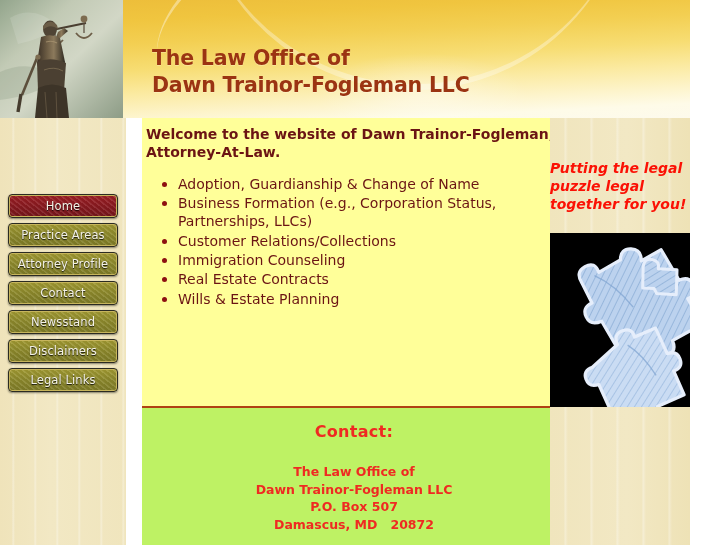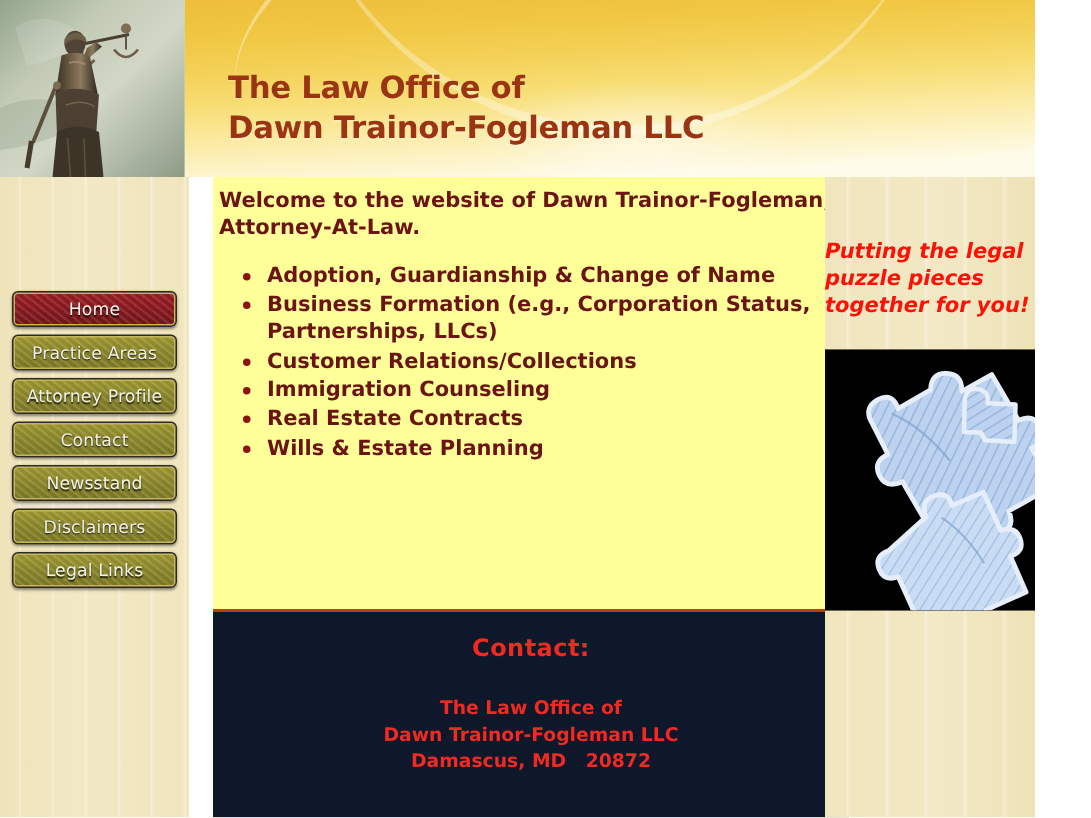--- a/index.html
+++ b/index.html
@@ -201,38 +201,38 @@
     list-style: none;
     margin: 0 0 0 18px;
     padding: 0;
   }
   #services-list li {
     position: relative;
     padding-left: 18px;
     margin-bottom: 1px;
     color: #6b1414;
     font-size: 14px;
-    font-weight: bold;
+    font-weight: normal;
     line-height: 1.31;
   }
   #services-list li::before {
     content: "";
     position: absolute;
     left: 2px; top: 7px;
     width: 5px; height: 5px;
     border-radius: 50%;
     background: #8d1111;
   }
 
   
   #contact-block {
     position: absolute;
     left: 0; bottom: 0;
     width: 424px; height: 139px;
-    background: #0f172a;
+    background: #bef264;
     border-top: 2px solid #b04213;
     text-align: center;
     overflow: hidden;
   }
   #contact-heading {
     margin-top: 14px;
     color: #ef2a22;
     font-size: 16px;
     font-weight: bold;
     letter-spacing: 0.3px;
@@ -389,30 +389,31 @@
         <li>Immigration Counseling</li>
         <li>Real Estate Contracts</li>
         <li>Wills &amp; Estate Planning</li>
       </ul>
 
       <div id="contact-block">
         <div id="contact-heading">Contact:</div>
         <div id="contact-lines">
           <span class="cline">The Law Office of</span>
           <span class="cline">Dawn Trainor-Fogleman LLC</span>
+          <span class="cline">P.O. Box 507</span>
           <span class="cline">Damascus, MD   20872</span>
         </div>
 
       </div>
     </div>
 
     <div id="right-col">
       <div id="tagline">
         <span>Putting the legal</span><br>
-        <span>puzzle pieces</span><br>
+        <span>puzzle legal</span><br>
         <span>together for you!</span>
       </div>
 
       <div id="puzzle-box">
         <svg id="puzzle-svg" width="140" height="174" viewBox="0 0 140 174" aria-hidden="true">
           <defs>
             <pattern id="hatch" width="6" height="6" patternUnits="userSpaceOnUse" patternTransform="rotate(40)">
               <rect width="6" height="6" fill="#bcd2ee"></rect>
               <line x1="0" y1="0" x2="0" y2="6" stroke="#8fb0d8" stroke-width="1.6"></line>
             </pattern>

